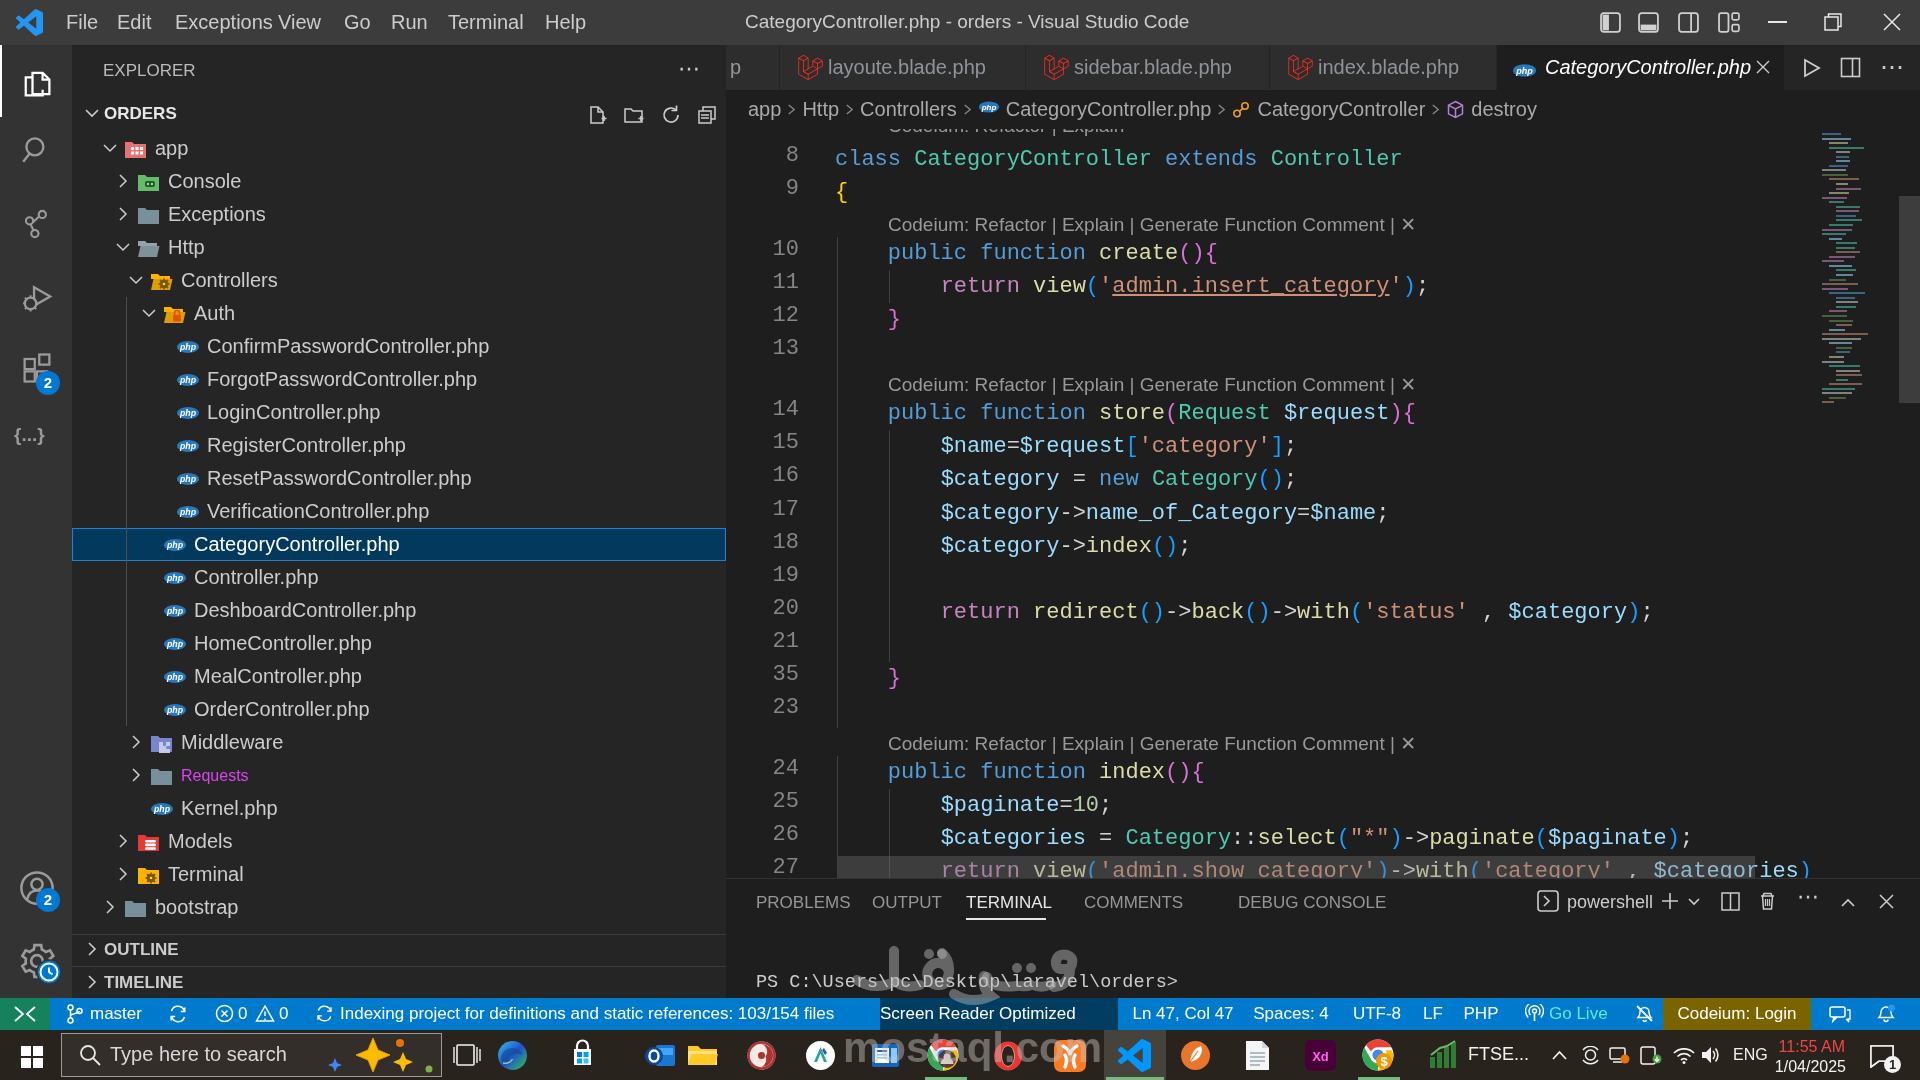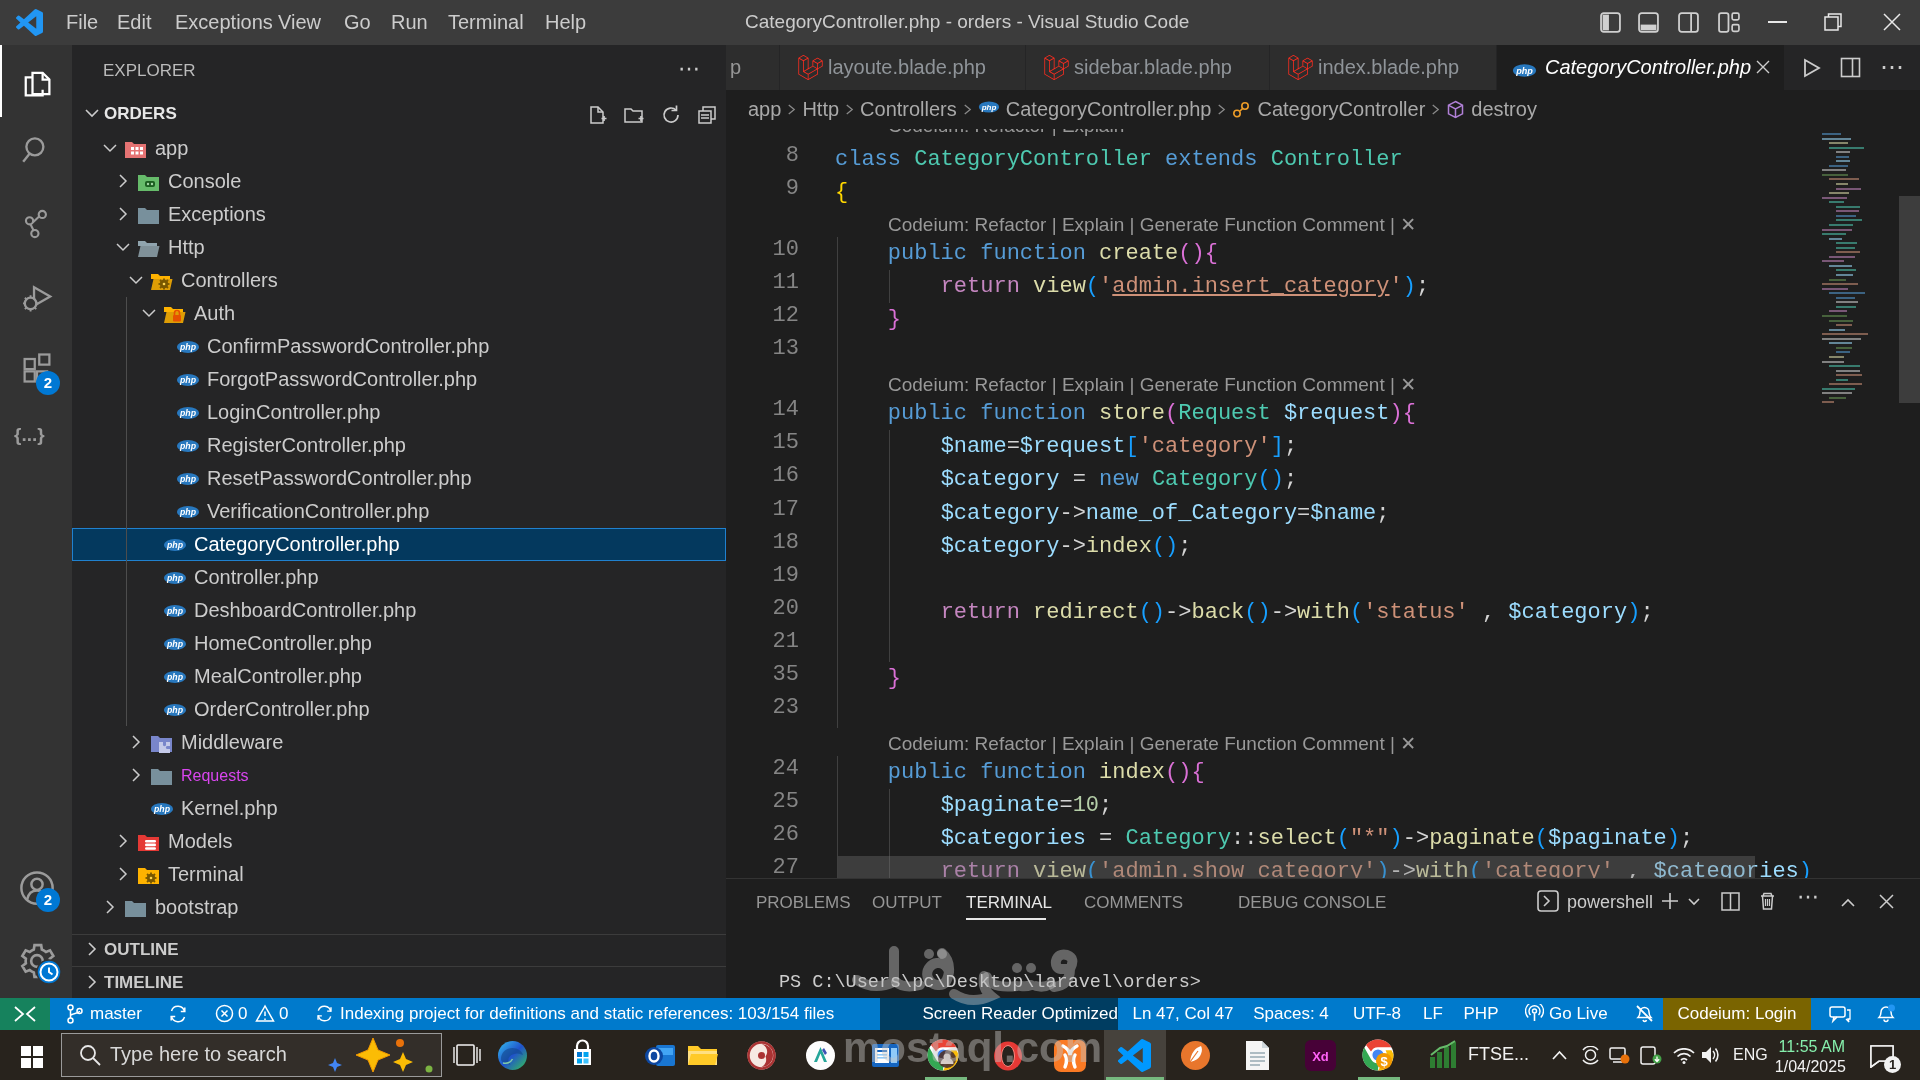--- a/index.html
+++ b/index.html
@@ -1,16 +1,16 @@
 <!DOCTYPE html>
 <html><head><meta charset="utf-8"><style>
 *{margin:0;padding:0;box-sizing:border-box}
 html,body{width:1920px;height:1080px;overflow:hidden;background:#1e1e1e;font-family:"Liberation Sans",sans-serif;}
 .abs{position:absolute}
-.mono{font-family:"Liberation Mono",monospace;margin-left:23px;}
+.mono{font-family:"Liberation Mono",monospace;}
 
 .kw{color:#569cd6}.ty{color:#4ec9b0}.fn{color:#dcdcaa}.vr{color:#9cdcfe}.st{color:#ce9178}
 .ct{color:#c586c0}.nu{color:#b5cea8}.wh{color:#d4d4d4}.b1{color:#ffd700}.b2{color:#da70d6}.b3{color:#179fff}
 .cl{position:absolute;color:#999999;font-size:19px;font-family:"Liberation Sans",sans-serif;white-space:pre}
 .code{position:absolute;left:835px;font-size:22px;line-height:33px;white-space:pre;color:#d4d4d4;font-family:"Liberation Mono",monospace}
 .ln{position:absolute;width:65px;text-align:right;font-size:22px;color:#858585;font-family:"Liberation Mono",monospace}
 </style></head>
 <body>
 
 
@@ -593,34 +593,34 @@
 <svg class="abs" style="left:255px;top:1004px" width="20" height="19" viewBox="0 0 20 19">
         <path d="M10 2L1.5 17h17z" fill="none" stroke="#fff" stroke-width="1.5"></path>
         <path d="M10 7.5v4.5M10 14.5v1.5" stroke="#fff" stroke-width="1.5"></path>
       </svg>
 <div class="abs" style="left:279px;top:1004px;font-size:17px;color:#fff">0</div>
 <svg class="abs" style="left:315px;top:1004px" width="19" height="19" viewBox="0 0 20 20">
         <path d="M16.5 8a6.7 6.7 0 0 0-13-1M3.5 12a6.7 6.7 0 0 0 13 1" fill="none" stroke="#fff" stroke-width="1.5"></path>
         <path d="M16.8 3.5v4h-4M3.2 16.5v-4h4" fill="none" stroke="#fff" stroke-width="1.5"></path>
       </svg>
 <div class="abs" style="left:340px;top:1004px;font-size:17px;color:#fff;white-space:nowrap">Indexing project for definitions and static references: 103/154 files</div>
-<div class="abs" style="left:880px;top:998px;width:238px;height:32px;background:#003d61;color:#fff;font-size:17px;text-align:right;line-height:32px">Screen Reader Optimized</div>
+<div class="abs" style="left:880px;top:998px;width:238px;height:32px;background:#003d61;color:#fff;font-size:17px;text-align:left;line-height:32px">Screen Reader Optimized</div>
 <div class="abs" style="left:1129px;top:998px;width:108px;height:32px;font-size:17px;color:#fff;text-align:center;line-height:32px;white-space:nowrap">Ln 47, Col 47</div>
 <div class="abs" style="left:1252px;top:998px;width:78px;height:32px;font-size:17px;color:#fff;text-align:center;line-height:32px;white-space:nowrap">Spaces: 4</div>
 <div class="abs" style="left:1349px;top:998px;width:56px;height:32px;font-size:17px;color:#fff;text-align:center;line-height:32px;white-space:nowrap">UTF-8</div>
 <div class="abs" style="left:1420px;top:998px;width:26px;height:32px;font-size:17px;color:#fff;text-align:center;line-height:32px;white-space:nowrap">LF</div>
 <div class="abs" style="left:1462px;top:998px;width:38px;height:32px;font-size:17px;color:#fff;text-align:center;line-height:32px;white-space:nowrap">PHP</div>
 <svg class="abs" style="left:1525px;top:1004px" width="19" height="19" viewBox="0 0 19 19">
         <g fill="none" stroke="#fff" stroke-width="1.4">
           <circle cx="9.5" cy="7" r="2"></circle>
           <path d="M5.5 11a5.5 5.5 0 1 1 8 0M3.2 13.4a9 9 0 1 1 12.6 0"></path>
           <path d="M9.5 9.5V17" stroke-width="1.6"></path>
         </g>
       </svg>
-<div class="abs" style="left:1549px;top:1004px;font-size:17px;color:#ffffff">Go Live</div>
+<div class="abs" style="left:1549px;top:1004px;font-size:17px;color:#5eead4">Go Live</div>
 <svg class="abs" style="left:1634px;top:1003px" width="21" height="21" viewBox="0 0 21 21">
         <g fill="none" stroke="#fff" stroke-width="1.5">
           <path d="M6 9a4.5 4.5 0 0 1 9 0c0 3 1 4.5 2 5.5H4c1-1 2-2.5 2-5.5z"></path>
           <path d="M9 17a1.8 1.8 0 0 0 3.5 0"></path>
           <line x1="3" y1="3" x2="18" y2="18" stroke-width="1.8"></line>
         </g>
       </svg>
 <div class="abs" style="left:1663px;top:998px;width:148px;height:32px;background:#7a6400;color:#fff;font-size:17px;text-align:center;line-height:32px">Codeium: Login</div>
 <svg class="abs" style="left:1829px;top:1004px" width="22" height="20" viewBox="0 0 22 20">
         <g fill="none" stroke="#fff" stroke-width="1.5">
@@ -805,21 +805,21 @@
         <g fill="none" stroke="#f2f2f2" stroke-width="1.7">
           <path d="M1 5a14 14 0 0 1 20 0M4.5 8.5a9 9 0 0 1 13 0M8 12a4.5 4.5 0 0 1 6 0"></path>
         </g>
         <circle cx="11" cy="14.5" r="1.5" fill="#f2f2f2"></circle>
       </svg>
 <svg class="abs" style="left:1701px;top:1046px" width="21" height="18" viewBox="0 0 21 18">
         <path d="M1 6v6h4l5 5V1L5 6z" fill="#f2f2f2"></path>
         <path d="M12 5a6 6 0 0 1 0 8M14.5 2.5a10 10 0 0 1 0 13" fill="none" stroke="#f2f2f2" stroke-width="1.6"></path>
       </svg>
 <div class="abs" style="left:1733px;top:1046px;font-size:16px;color:#f2f2f2">ENG</div>
-<div class="abs" style="left:1775px;top:1038px;width:70px;text-align:right;font-size:16px;color:#86efac">11:55 AM</div>
+<div class="abs" style="left:1775px;top:1038px;width:70px;text-align:right;font-size:16px;color:#ef4444">11:55 AM</div>
 <div class="abs" style="left:1770px;top:1058px;width:76px;text-align:right;font-size:16px;color:#f2f2f2">1/04/2025</div>
 <svg class="abs" style="left:1869px;top:1044px" width="26" height="24" viewBox="0 0 26 24">
         <path d="M2 2h22v15H10l-8 6z" fill="none" stroke="#f2f2f2" stroke-width="1.6"></path>
         <path d="M2 2h22v15H10l-8 5z" fill="#28231d"></path>
         <path d="M2 2h22v15H10l-8 6z" fill="none" stroke="#f2f2f2" stroke-width="1.6"></path>
       </svg>
 <div class="abs" style="left:1884px;top:1056px;width:17px;height:17px;border-radius:50%;background:#f2f2f2;color:#28231d;font-size:13px;font-weight:bold;text-align:center;line-height:17px">1</div>
 <svg class="abs" style="left:838px;top:946px" width="240" height="70" viewBox="0 0 240 70">
 <g stroke="#bdbdbd" stroke-opacity="0.45" fill="none" stroke-width="10" stroke-linecap="round">
 <path d="M232 23 q6 -11 -3 -14 q-9 -2 -11 6 q-1 7 5 8 l9 0 q0 16 -16 18"></path>

